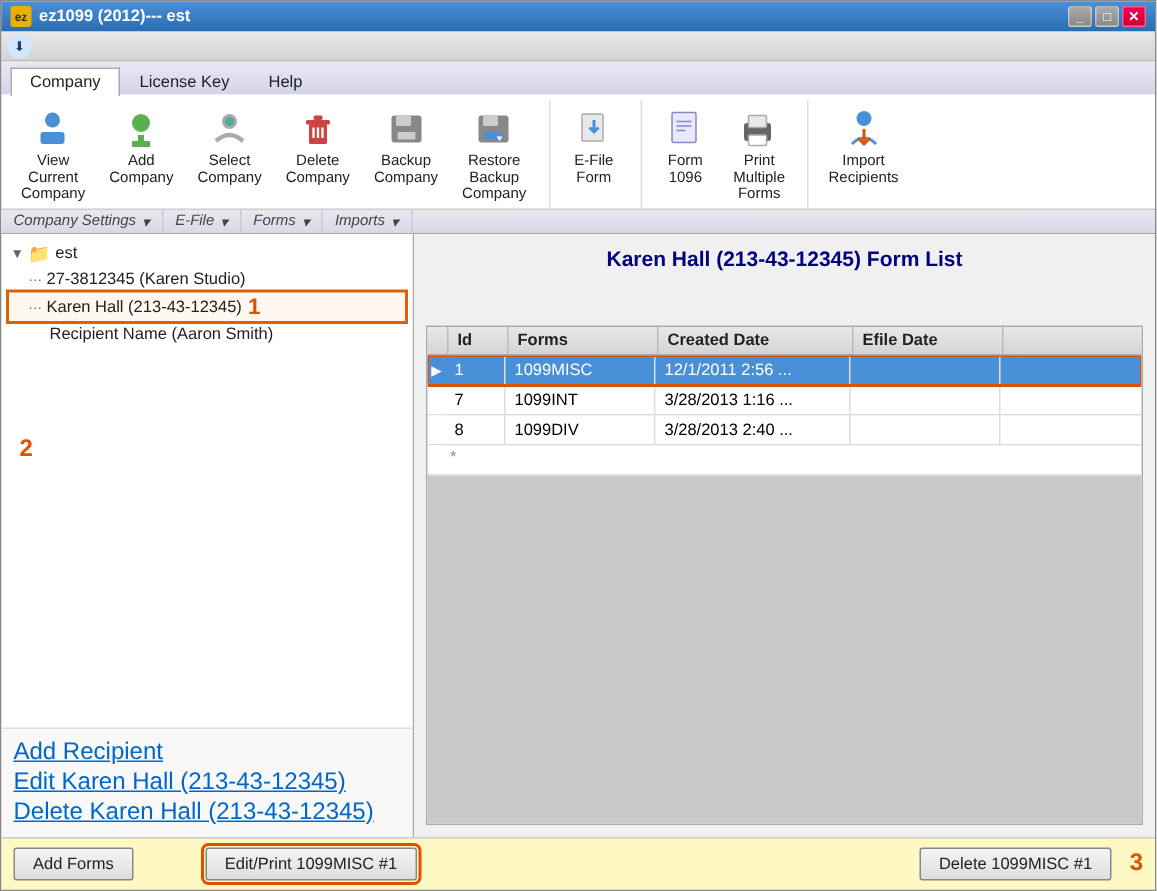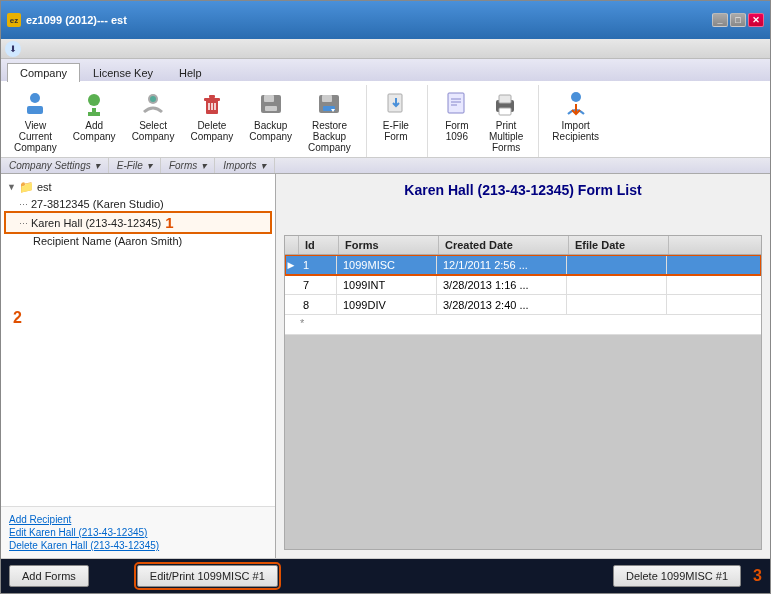--- a/index.html
+++ b/index.html
@@ -18,21 +18,21 @@
       height: 594px;
       border: 1px solid #888;
       display: flex;
       flex-direction: column;
       background: #f0f0f0;
     }
 
     .title-bar {
       background: linear-gradient(to bottom, #4a90d9, #2a6cb0);
       color: white;
-      height: 38px;
+      height: 20px;
       display: flex;
       align-items: center;
       padding: 0 6px;
       font-size: 11px;
       font-weight: bold;
       flex-shrink: 0;
     }
 
     .title-bar-icon {
       width: 14px;
@@ -281,21 +281,21 @@
       padding: 6px 8px;
       border-top: 1px solid #ddd;
       background: #f8f8f8;
     }
 
     .left-link {
       display: block;
       color: #0066cc;
       text-decoration: underline;
       cursor: pointer;
-      font-size: 10px;
+      font-size: 16px;
       padding: 1px 0;
     }
 
     
     .right-panel {
       flex: 1;
       display: flex;
       flex-direction: column;
       padding: 8px;
       background: #f0f0f0;
@@ -397,21 +397,21 @@
       padding: 2px 3px;
       font-size: 11px;
       color: #888;
     }
 
     
     .bottom-bar {
       display: flex;
       align-items: center;
       padding: 6px 8px;
-      background: #0f172a;
+      background: #fef9c3;
       border-top: 1px solid #ccc;
       gap: 8px;
     }
 
     .bottom-btn {
       padding: 4px 12px;
       border: 1px solid #888;
       border-radius: 2px;
       background: linear-gradient(to bottom, #f4f4f4, #ddd);
       font-size: 11px;

